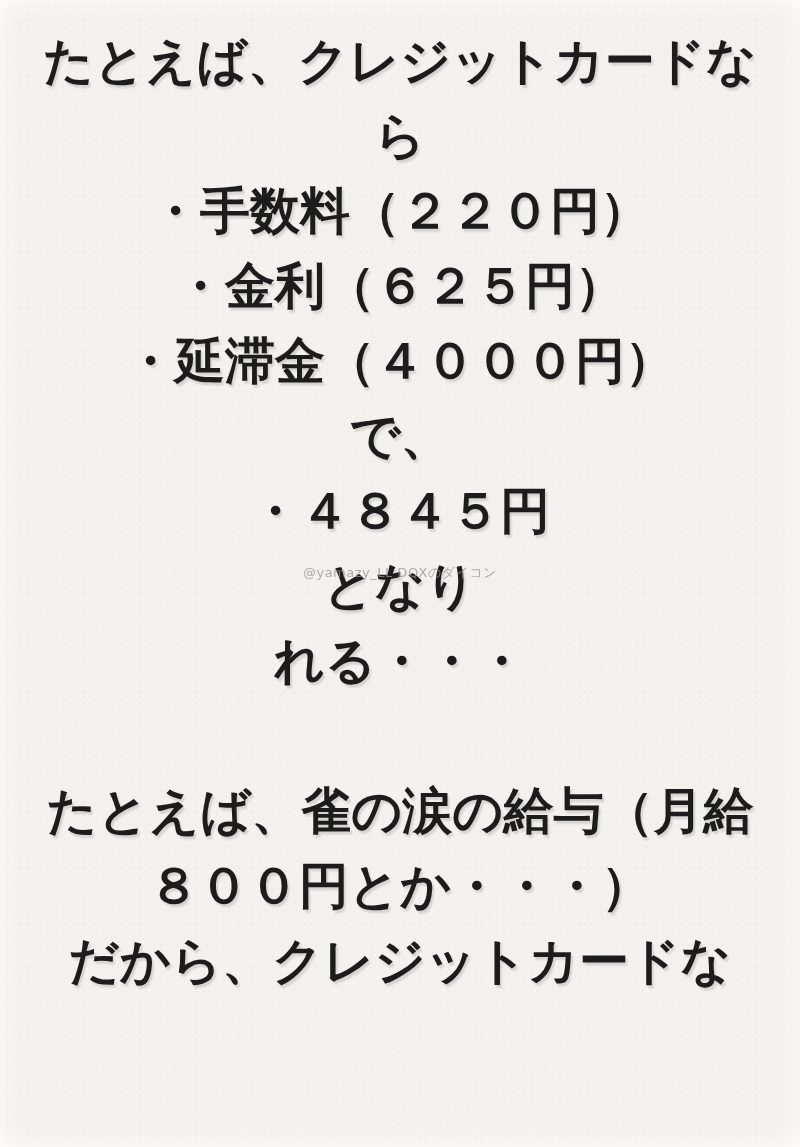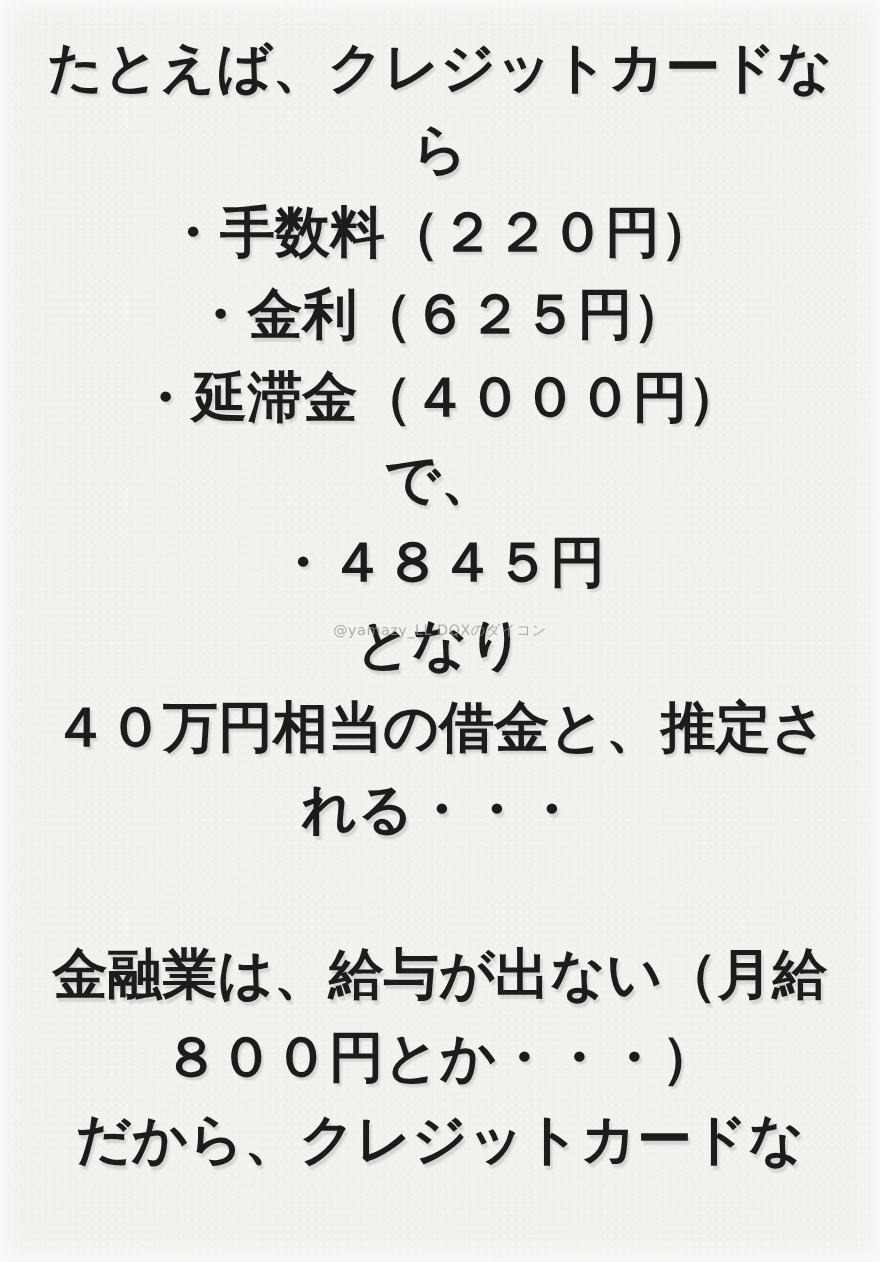--- a/index.html
+++ b/index.html
@@ -60,20 +60,19 @@
 
 <div class="page">
   <div class="line">たとえば、クレジットカードな</div>
   <div class="line">ら</div>
   <div class="line">・手数料（２２０円）</div>
   <div class="line">・金利（６２５円）</div>
   <div class="line">・延滞金（４０００円）</div>
   <div class="line">で、</div>
   <div class="line">・４８４５円</div>
   <div class="line">となり</div>
-  <div class="line">４０万円相当の借金と、推定さ</div>
   <div class="line">れる・・・</div>
   <div class="line"></div>
-  <div class="line">金融業は、給与が出ない（月給</div>
+  <div class="line">たとえば、雀の涙の給与（月給</div>
   <div class="line">８００円とか・・・）</div>
   <div class="line">だから、クレジットカードな</div>
   <div class="watermark">@yamazy_LL DQXのダイコン</div>
 </div>
 
 </body></html>

